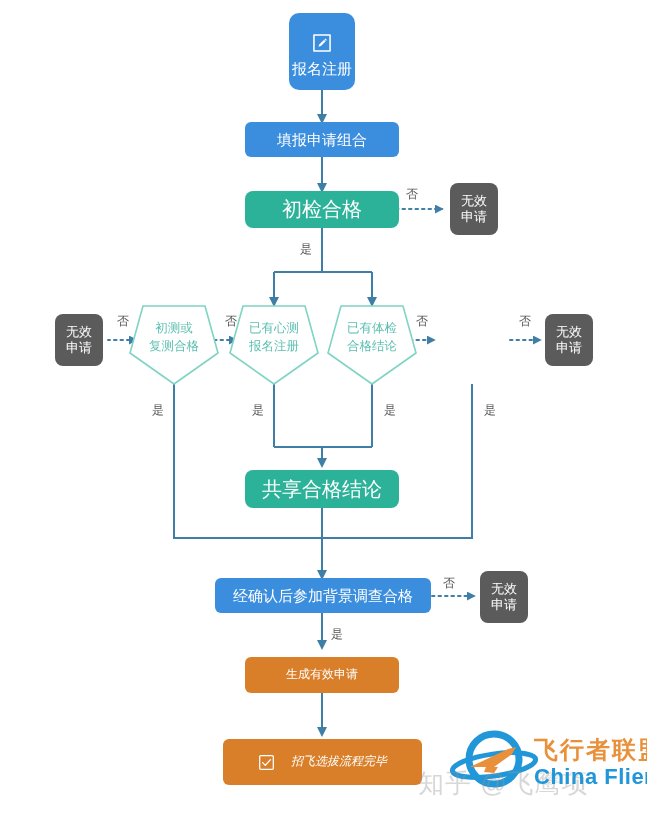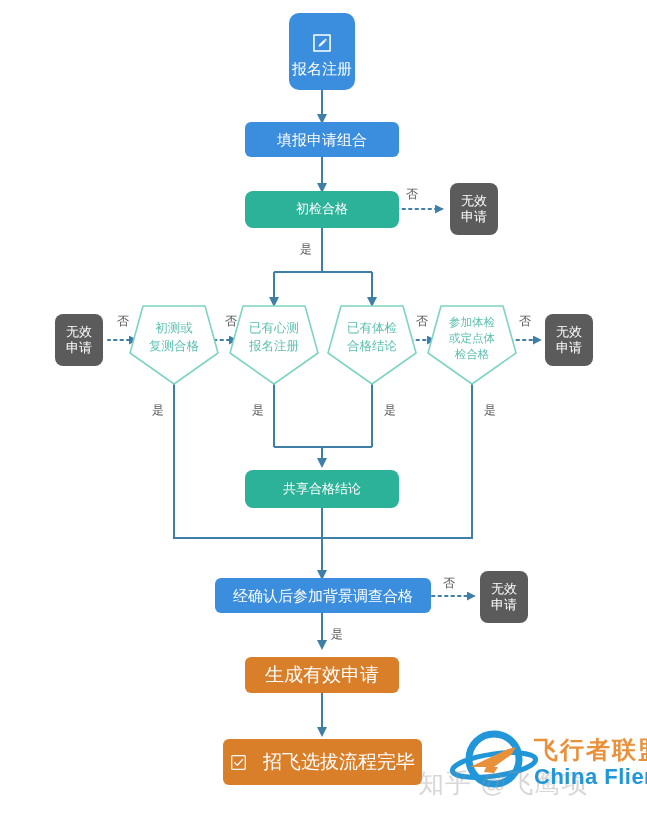--- a/index.html
+++ b/index.html
@@ -18,33 +18,33 @@
 
   .node {
     position: absolute;
     display: flex; align-items: center; justify-content: center;
     text-align: center;
     color: #ffffff;
     line-height: 1.15;
     z-index: 3;
   }
   .node-blue   { background: #3b8ede; border-radius: 6px; font-size: 15px; }
-  .node-teal   { background: #2db29a; border-radius: 8px; font-size: 13px; }
-  .node-orange { background: #d97f2a; border-radius: 6px; font-size: 19px; }
+  .node-teal   { background: #2db29a; border-radius: 8px; font-size: 20px; }
+  .node-orange { background: #d97f2a; border-radius: 6px; font-size: 12px; }
   .node-gray   { background: #5b5b5b; border-radius: 8px; font-size: 13px; line-height: 1.25; }
 
   .start-node {
     flex-direction: column;
     border-radius: 10px;
     gap: 6px;
     padding-top: 6px;
   }
   .start-icon { width: 22px; height: 22px; display:block; }
 
-  .finish-node { gap: 16px; }
+  .finish-node { gap: 16px; font-style: italic; }
   .check-icon { width: 17px; height: 17px; display:block; flex: 0 0 auto; }
 
   
   .pent {
     position: absolute;
     z-index: 3;
   }
   .pent svg { position: absolute; left: 0; top: 0; }
   .pent .pent-label {
     position: absolute;
@@ -181,28 +181,20 @@
   </div>
 
   <div class="pent" style="left:327px; top:305px; width:90px; height:80px;">
     <svg width="90" height="80" viewBox="0 0 90 80">
       <path d="M14,1 H76 L89,48 L45,79 L1,48 Z" fill="#ffffff" stroke="#7fd4c4" stroke-width="1.6" stroke-linejoin="round"></path>
     </svg>
     <div class="pent-label">已有体检
 合格结论</div>
   </div>
 
-  <div class="pent" style="left:427px; top:305px; width:90px; height:80px;">
-    <svg width="90" height="80" viewBox="0 0 90 80">
-      <path d="M14,1 H76 L89,48 L45,79 L1,48 Z" fill="#ffffff" stroke="#7fd4c4" stroke-width="1.6" stroke-linejoin="round"></path>
-    </svg>
-    <div class="pent-label" style="padding-top:9px; font-size:11.5px; line-height:1.4;">参加体检
-或定点体
-检合格</div>
-  </div>
 
   <div class="node node-gray" style="left:55px; top:314px; width:48px; height:52px; white-space:pre-line;">
     <span>无效
 申请</span>
   </div>
 
   <div class="node node-gray" style="left:545px; top:314px; width:48px; height:52px; white-space:pre-line;">
     <span>无效
 申请</span>
   </div>

